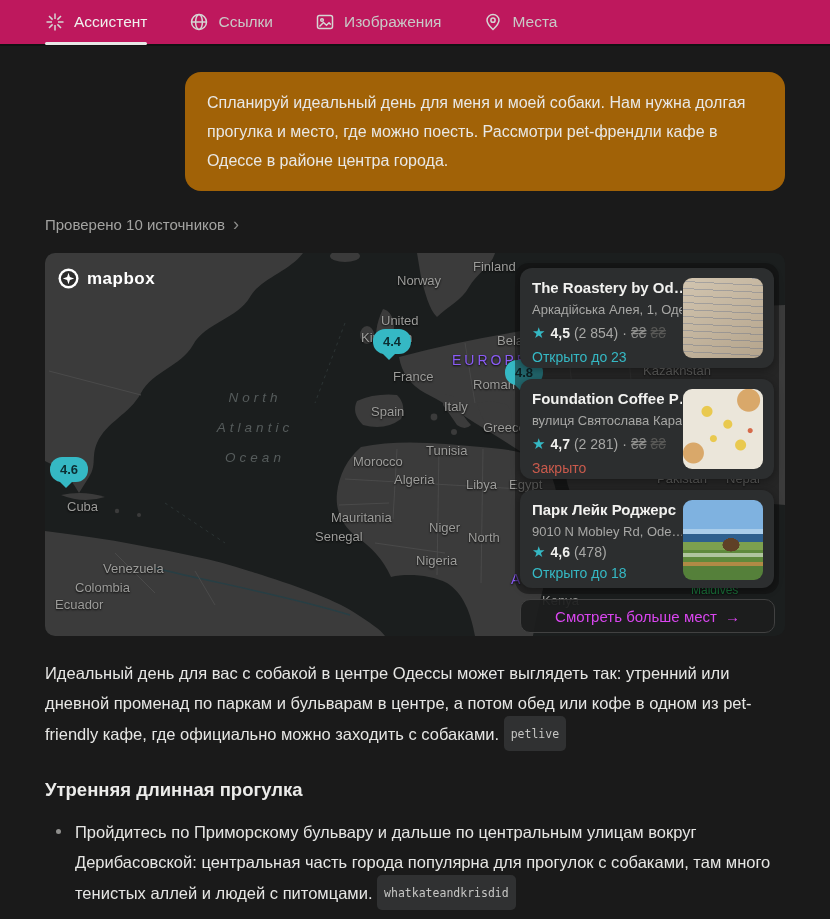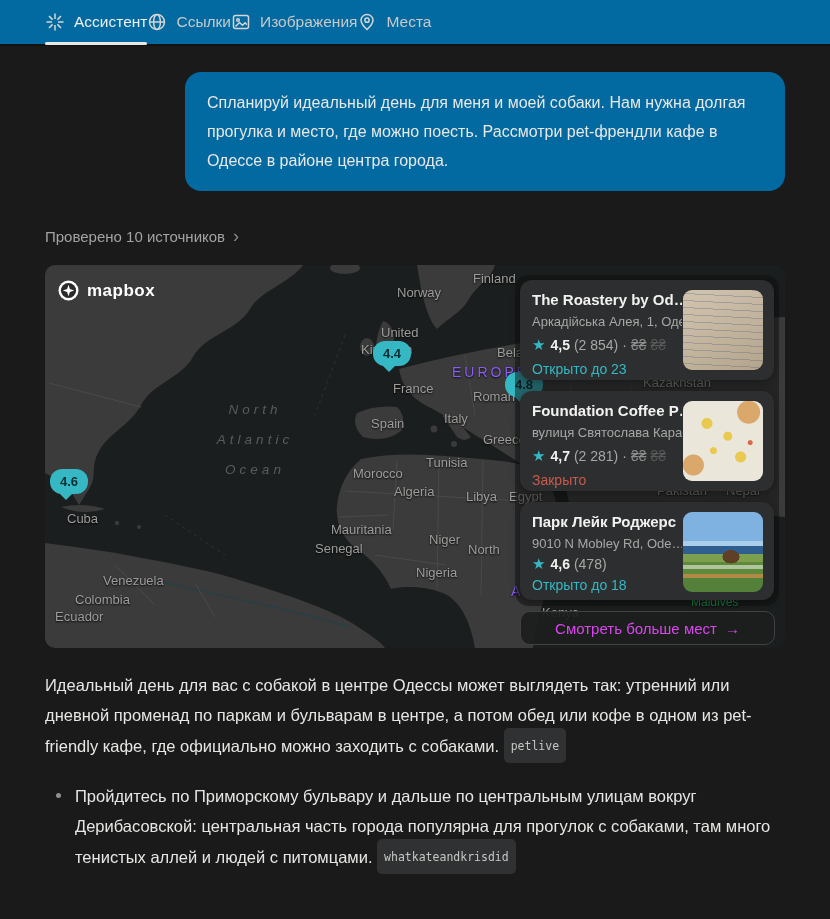--- a/index.html
+++ b/index.html
@@ -4,44 +4,44 @@
 <style>
   * { margin:0; padding:0; box-sizing:border-box; }
   html,body { width:830px; height:919px; overflow:hidden; }
   body {
     background:#1a1a1a;
     font-family:"Liberation Sans", sans-serif;
     color:#e6e6e4;
   }
   
   .nav {
-    height:46px; display:flex; align-items:stretch; 
-    padding-left:45px; background:#0369a1; border-bottom:2px solid #121212;
+    height:46px; display:flex; align-items:stretch; gap:42px;
+    padding-left:45px; background:#be185d; border-bottom:2px solid #121212;
   }
   .tab {
     position:relative; display:flex; align-items:center; gap:9px;
     font-size:15.5px; color:#c9c9c7; cursor:pointer;
   }
   .tab.active { color:#f0f0ee; }
   .tab.active::after {
     content:""; position:absolute; left:0; right:0; bottom:-1px;
     height:3px; background:#e8e8e6; border-radius:2px;
   }
   .tab svg { width:20px; height:20px; stroke:#d6d6d4; fill:none; stroke-width:1.5; }
   
   .main { padding:0 45px; }
   
   .bubble {
     margin:26px 0 0 140px; width:600px;
-    background:#0369a1; border-radius:16px;
+    background:#a16207; border-radius:16px;
     padding:16px 22px; font-size:16px; line-height:29px; color:#e8e8e6;
   }
   
   .sources {
-    margin-top:36px; display:flex; align-items:center; gap:8px;
+    margin-top:24px; display:flex; align-items:center; gap:8px;
     color:#a3a3a1; font-size:15px; cursor:pointer; width:fit-content;
   }
   .sources .chev { font-size:18px; color:#8a8a88; line-height:1; }
   
   .map {
     position:relative; margin-top:20px; width:740px; height:383px;
     background:#1b1e1e; border-radius:10px; overflow:hidden;
   }
   .map svg.geo { position:absolute; inset:0; }
   .map-label {
@@ -406,20 +406,21 @@
       <span>Смотреть больше мест</span>
       <span>→</span>
     </div>
   </div>
 
   <div class="para">
     <span>Идеальный день для вас с собакой в центре Одессы может выглядеть так: утренний или дневной променад по паркам и бульварам в центре, а потом обед или кофе в одном из pet-friendly кафе, где официально можно заходить с собаками.</span>
     <span class="badge">petlive</span>
   </div>
 
+  <div class="h2">Утренняя длинная прогулка</div>
 
   <div class="bullets">
     <div class="bullet">
       <span>Пройдитесь по Приморскому бульвару и дальше по центральным улицам вокруг Дерибасовской: центральная часть города популярна для прогулок с собаками, там много тенистых аллей и людей с питомцами.</span>
       <span class="badge">whatkateandkrisdid</span>
     </div>
 
   </div>
 
 </div>

